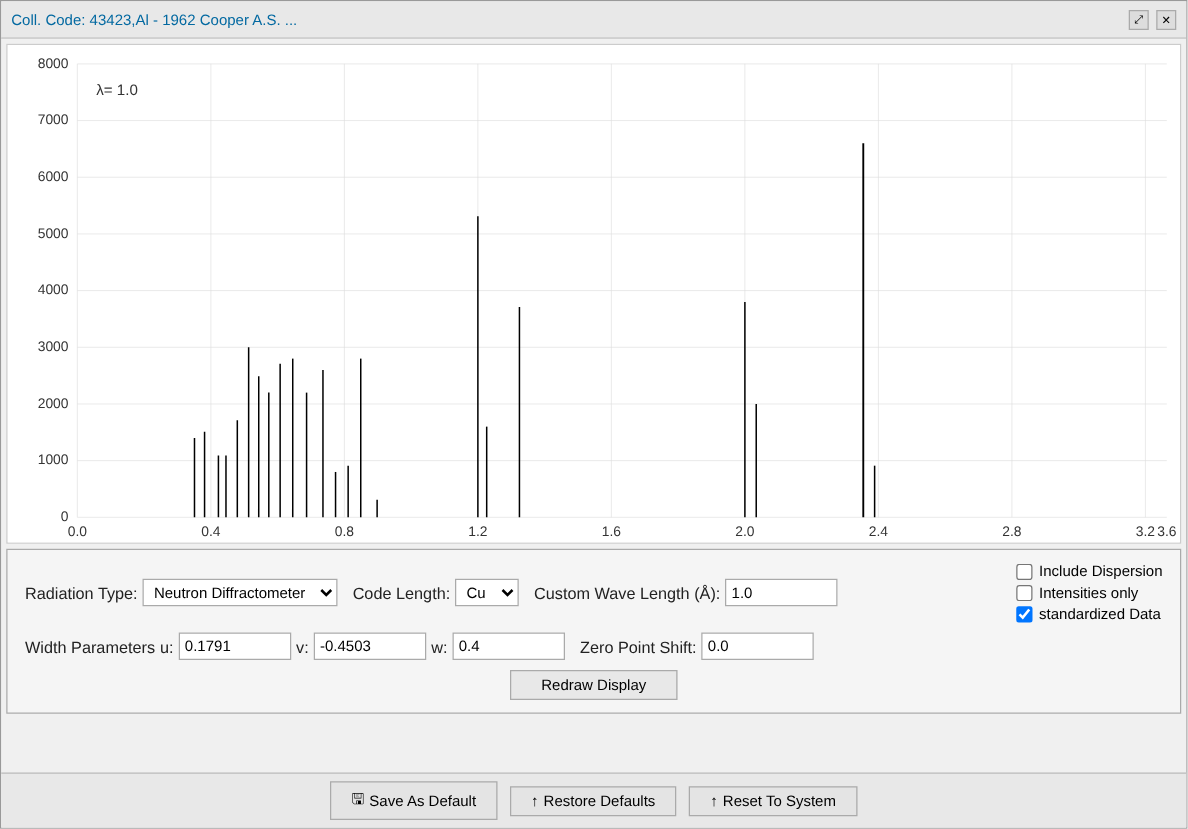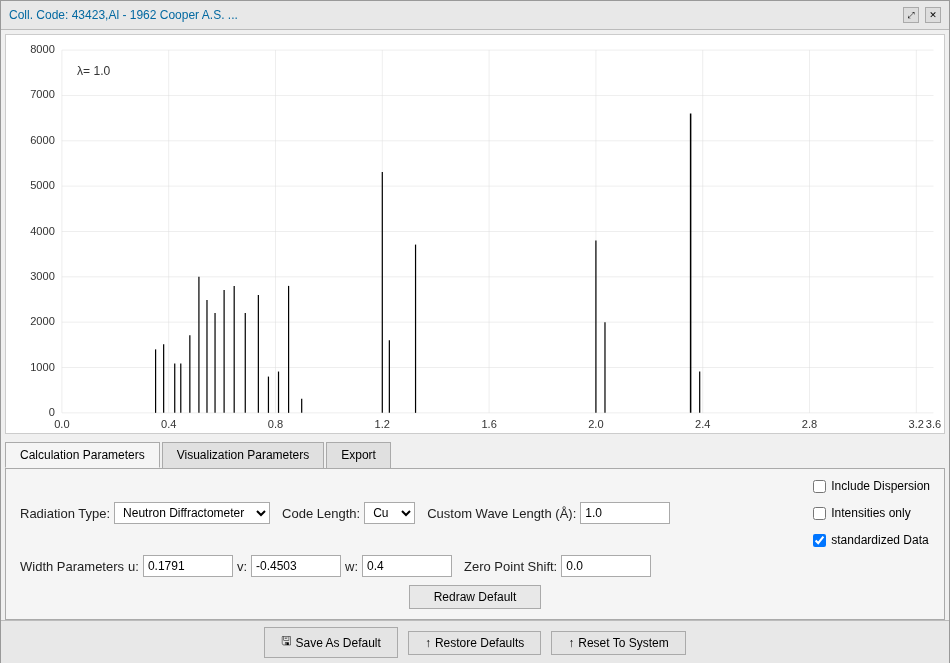--- a/index.html
+++ b/index.html
@@ -124,21 +124,21 @@
     input[type="text"] {
       width: 90px;
     }
     .custom-wl-input {
       width: 55px;
     }
     .right-checkboxes {
       margin-left: auto;
       display: flex;
       flex-direction: column;
-      gap: 13px;
+      gap: 3px;
     }
     .checkbox-row {
       display: flex;
       align-items: center;
       gap: 5px;
       font-size: 12px;
     }
     .redraw-row {
       display: flex;
       justify-content: center;
@@ -282,25 +282,20 @@
         <line x1="594" y1="375" x2="594" y2="285" stroke="black" stroke-width="1.2"></line>
 
         <line x1="679" y1="375" x2="679" y2="78" stroke="black" stroke-width="1.5"></line>
 
         <line x1="688" y1="375" x2="688" y2="334" stroke="black" stroke-width="1.2"></line>
       </svg>
     </div>
 
     <div class="bottom-panel">
 
-      <div class="tab-bar">
-        <div class="tab active">Calculation Parameters</div>
-        <div class="tab">Visualization Parameters</div>
-        <div class="tab">Export</div>
-      </div>
 
       <div class="tab-content">
 
         <div class="controls-row">
           <div class="control-group">
             <span class="control-label">Radiation Type:</span>
             <select>
               <option>Neutron Diffractometer</option>
               <option>X-ray</option>
               <option>Synchrotron</option>
@@ -345,21 +340,21 @@
             <span class="control-label">w:</span>
             <input type="text" class="width-input" value="0.4" style="">
           </div>
           <div class="control-group">
             <span class="control-label">Zero Point Shift:</span>
             <input type="text" class="zp-input" value="0.0" style="">
           </div>
         </div>
 
         <div class="redraw-row">
-          <button class="redraw-btn">Redraw Default</button>
+          <button class="redraw-btn">Redraw Display</button>
         </div>
       </div>
     </div>
 
     <div class="footer-bar">
       <button class="footer-btn">
         <span>🖫</span>
         <span>Save As Default</span>
       </button>
       <button class="footer-btn">

